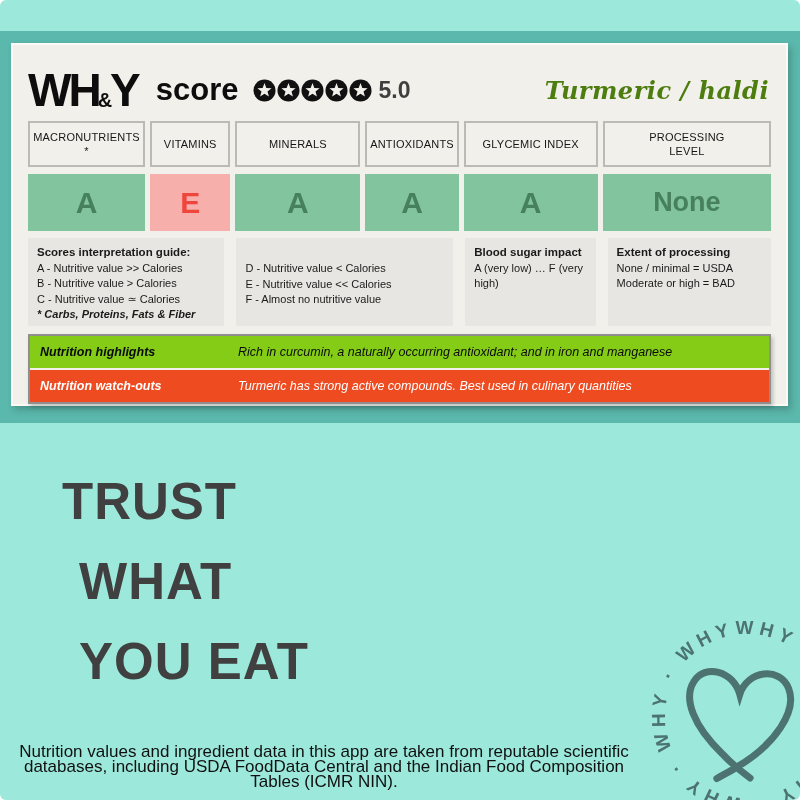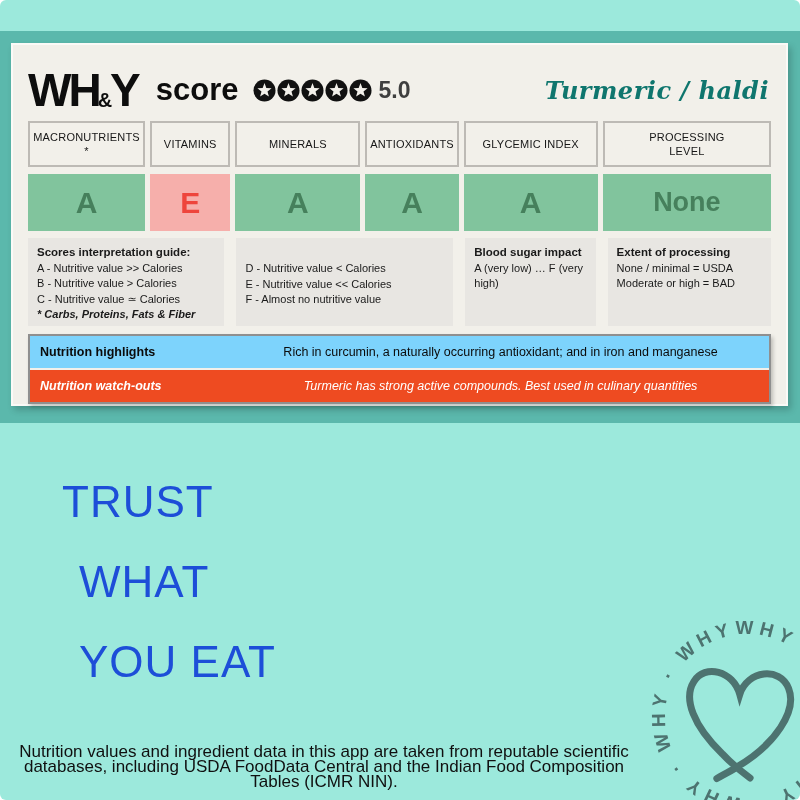--- a/index.html
+++ b/index.html
@@ -15,21 +15,21 @@
   }
   .brand-row{display:flex;align-items:center;margin-top:22px;height:46px;}
   .brand{font-weight:bold;font-size:46px;letter-spacing:-3px;color:#0d0d0d;line-height:1;white-space:nowrap;}
   .brand .amp{font-size:20px;letter-spacing:-1px;position:relative;top:1px;margin:0 -1px;}
   .score-label{font-size:31px;font-weight:bold;color:#0d0d0d;margin-left:18px;}
   .stars{display:flex;gap:1px;margin-left:14px;align-items:center;}
   .star{width:23px;height:23px;display:block;}
   .score-value{font-size:23px;font-weight:bold;color:#3F3F3F;margin-left:7px;}
   .product{
     margin-left:auto;font-family:"DejaVu Serif",serif;font-style:italic;font-weight:bold;
-    font-size:24px;color:#0f766e;letter-spacing:.5px;padding-right:2px;white-space:nowrap;
+    font-size:24px;color:#4d7c0f;letter-spacing:.5px;padding-right:2px;white-space:nowrap;
   }
   .grid6{display:grid;grid-template-columns:117fr 80fr 125fr 93fr 134fr 168fr;gap:5px;}
   .hdr-grid{margin-top:8px;}
   .hbox{
     border:2px solid #BDBAB5;height:46px;box-sizing:border-box;background:#F2F0EA;
     display:flex;flex-direction:column;align-items:center;justify-content:center;
     text-align:center;font-size:11px;color:#161616;letter-spacing:.2px;line-height:14px;
   }
   .grade-grid{margin-top:7px;}
   .gcell{height:57px;display:flex;align-items:center;justify-content:center;font-weight:bold;font-size:30px;}
@@ -39,27 +39,27 @@
   .guide-grid{display:grid;grid-template-columns:202fr 223fr 134fr 168fr;gap:12px;margin-top:7px;}
   .gblock{
     background:#E8E6E2;box-sizing:border-box;height:88px;padding:7px 9px;
     font-size:11px;line-height:15.5px;color:#1a1a1a;overflow:hidden;
   }
   .gblock.offset{padding-top:23px;}
   .gtitle{font-weight:bold;font-size:11.5px;}
   .gfoot{font-style:italic;font-weight:600;}
   .rows{margin-top:8px;border:2px solid #8F8F8F;box-shadow:2px 3px 4px rgba(0,0,0,.22);}
   .row{height:32px;display:flex;align-items:center;font-size:12.5px;}
-  .row.hl{background:#7dd3fc;color:#0b0b0b;}
+  .row.hl{background:#84cc16;color:#0b0b0b;font-style:italic;}
   .row.wo{background:#EE4B21;color:#ffffff;border-top:2px solid #F2F0EA;font-style:italic;}
   .row-label{width:198px;padding-left:10px;font-weight:bold;flex-shrink:0;}
-  .row-text{flex:1;padding-right:6px;text-align:center;}
+  .row-text{flex:1;padding-right:6px;}
   .tagline{
-    position:absolute;left:62px;top:470px;color:#1d4ed8;font-weight:normal;
-    font-size:44px;letter-spacing:1px;line-height:64px;
+    position:absolute;left:62px;top:470px;color:#404040;font-weight:bold;
+    font-size:51px;letter-spacing:1px;line-height:64px;
   }
   .tagline .t2,.tagline .t3{margin-left:17px;margin-top:16px;}
   .footer{
     position:absolute;left:4px;top:744px;width:640px;text-align:center;
     font-size:17px;line-height:15px;color:#101010;
   }
   .ring-logo{position:absolute;left:632px;top:601px;width:230px;height:230px;overflow:visible;}
   .ring-text{
     font-family:"Liberation Sans",sans-serif;font-size:19px;font-weight:600;
     letter-spacing:5px;fill:#4D7370;

